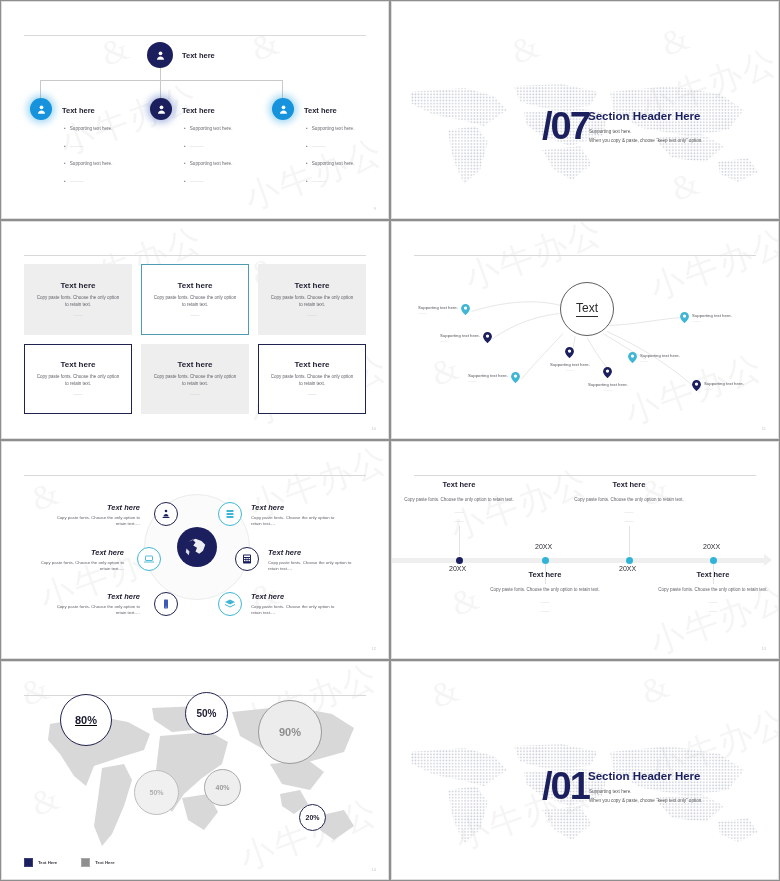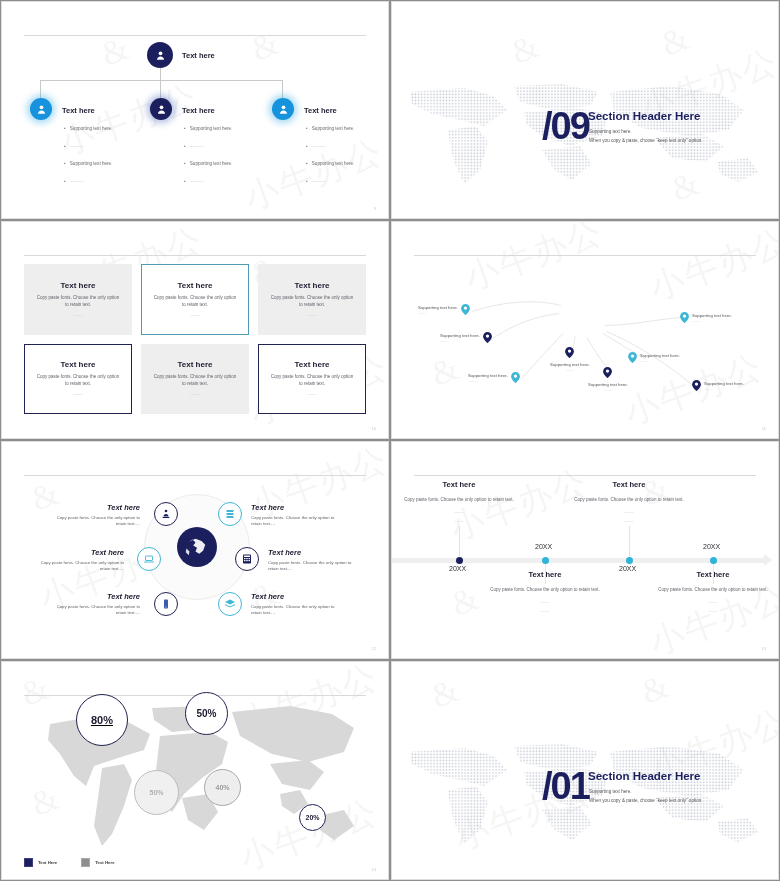--- a/index.html
+++ b/index.html
@@ -248,21 +248,21 @@
         <path d="M8 8 L62 4 L92 12 L105 26 L82 42 L58 36 L30 30 L10 20 Z"></path>
         <path d="M46 46 L74 42 L86 58 L78 86 L62 100 L52 78 L48 60 Z"></path>
         <path d="M112 2 L160 0 L196 8 L188 22 L150 26 L118 18 Z"></path>
         <path d="M122 28 L176 24 L206 30 L200 52 L168 62 L140 52 L124 40 Z"></path>
         <path d="M140 66 L178 62 L190 80 L170 96 L152 86 Z"></path>
         <path d="M208 8 L268 2 L318 10 L342 26 L326 46 L286 52 L240 44 L212 28 Z"></path>
         <path d="M252 54 L300 50 L322 62 L304 78 L270 74 Z"></path>
         <path d="M316 78 L346 74 L356 88 L336 98 L318 90 Z"></path>
       </g>
     </svg>
-    <div class="bignum">/09</div>
+    <div class="bignum">/07</div>
     <style>.s2 .bignum{left:150px; top:103px;} .s2 .sh-title{left:196px; top:108px;}
            .s2 .sh-sub1{left:197px; top:127px;} .s2 .sh-sub2{left:197px; top:136px;}</style>
     <div class="sh-title">Section Header Here</div>
     <div class="sh-sub1">Supporting text here.</div>
     <div class="sh-sub2">When you copy &amp; paste, choose “keep text only” option.</div>
   </div>
 
   <div class="slide s3">
     <div class="wm">
       <span style="left:60px;top:18px;">小牛办公</span>
@@ -321,20 +321,23 @@
         <path d="M168 92 C 135 96, 115 108, 100 118"></path>
         <path d="M172 112 C 155 130, 140 146, 130 158"></path>
         <path d="M184 115 C 182 130, 180 138, 179 128"></path>
         <path d="M196 116 C 205 132, 212 142, 218 148"></path>
         <path d="M214 104 C 240 104, 265 98, 290 96"></path>
         <path d="M212 112 C 235 126, 248 134, 255 138"></path>
         <path d="M216 110 C 260 130, 288 152, 304 166"></path>
       </g>
     </svg>
 
+    <div class="hub">
+      <span>Text</span>
+    </div>
 
     <div class="spoke" style="left:26px; top:82px;">
       <div style="display:flex; align-items:center; gap:3px;">
         <div>
             <div class="lbl">Supporting text here.</div>
              <div class="dsh">——</div>
           </div>
         <svg width="9" height="11" viewBox="0 0 24 30">
           <path d="M12 0C5.4 0 0 5.4 0 12c0 8 12 18 12 18s12-10 12-18C24 5.4 18.6 0 12 0z" fill="#3fb6d4"></path>
           <circle cx="12" cy="11" r="4.5" fill="#fff"></circle>
@@ -583,25 +586,28 @@
         <path d="M120 2 L168 0 L190 10 L180 22 L140 26 L122 14 Z"></path>
         <path d="M128 30 L178 26 L196 36 L190 58 L170 72 L152 88 L140 106 L128 92 L124 64 Z"></path>
         <path d="M150 92 L176 88 L186 106 L172 124 L156 114 Z"></path>
         <path d="M200 6 L258 0 L300 8 L322 22 L312 46 L276 56 L240 48 L208 30 Z"></path>
         <path d="M238 58 L276 54 L292 66 L278 84 L250 78 Z"></path>
         <path d="M248 88 L268 84 L276 98 L262 108 L250 100 Z"></path>
         <path d="M286 110 L312 104 L322 120 L302 134 L288 124 Z"></path>
       </g>
     </svg>
 
-    <div class="bub" style="left:74px; top:32px; width:52px; height:52px; border:1.6px solid #20224f; background:#fff;text-decoration:underline;">
+    <div class="bub" style="left:58px; top:32px; width:52px; height:52px; border:1.6px solid #20224f; background:#fff;text-decoration:underline;">
       <span style="font-size:11px; color:#1b1b2f;">80%</span>
     </div>
     <div class="bub" style="left:183px; top:30px; width:43px; height:43px; border:1.6px solid #20224f; background:#fff;">
       <span style="font-size:10px; color:#1b1b2f;">50%</span>
+    </div>
+    <div class="bub" style="left:256px; top:38px; width:64px; height:64px; border:1px solid #9a9a9a; background:#ececec;">
+      <span style="font-size:11px; color:#8d8d8d;">90%</span>
     </div>
     <div class="bub" style="left:132px; top:108px; width:45px; height:45px; border:1px solid #bdbdbd; background:#f0f0f0;">
       <span style="font-size:7px; color:#b0b0b0;">50%</span>
     </div>
     <div class="bub" style="left:202px; top:107px; width:37px; height:37px; border:1px solid #a8a8a8; background:#eeeeee;">
       <span style="font-size:7px; color:#9a9a9a;">40%</span>
     </div>
     <div class="bub" style="left:297px; top:142px; width:27px; height:27px; border:1.4px solid #20224f; background:#fff;">
       <span style="font-size:7px; color:#1b1b2f;">20%</span>
     </div>

